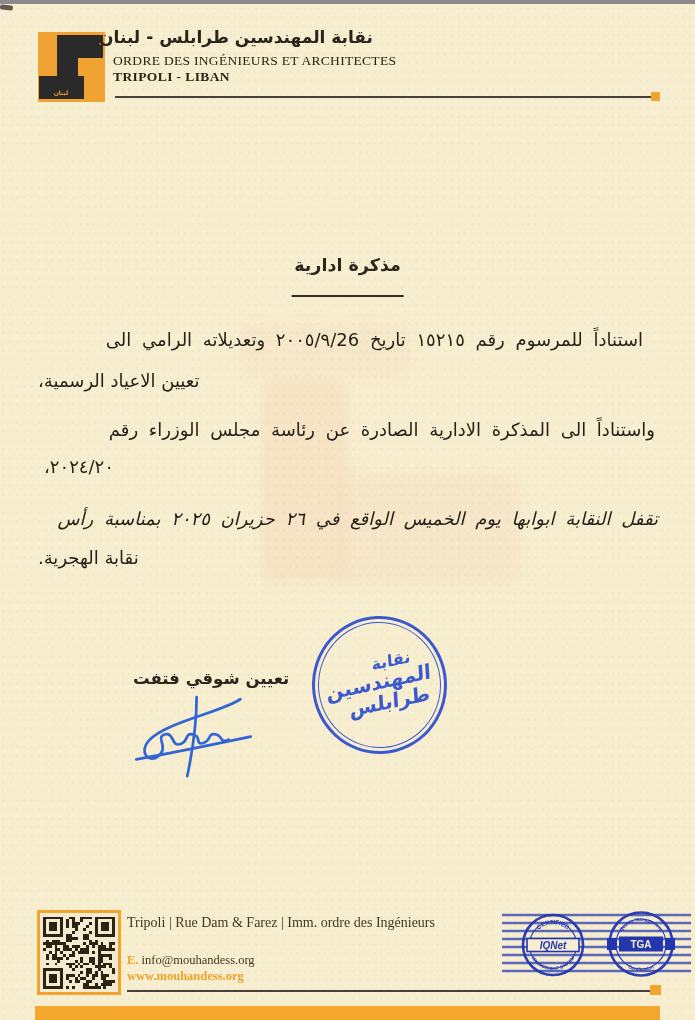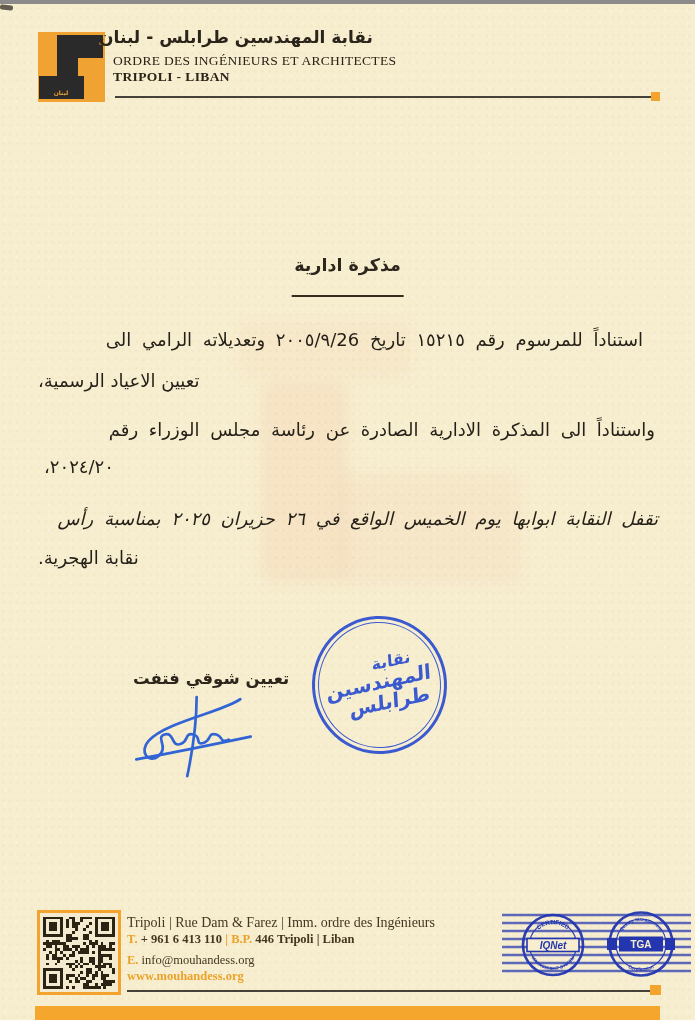--- a/index.html
+++ b/index.html
@@ -419,27 +419,20 @@
         <rect x="15" y="24" width="1" height="1"></rect>
         <rect x="16" y="24" width="1" height="1"></rect>
         <rect x="17" y="24" width="1" height="1"></rect>
         <rect x="18" y="24" width="1" height="1"></rect>
         <rect x="19" y="24" width="1" height="1"></rect>
         <rect x="21" y="24" width="1" height="1"></rect>
       </svg>
   </div>
 
   <div class="foot f-address">Tripoli | Rue Dam &amp; Farez | Imm. ordre des Ingénieurs</div>
-  <div class="foot f-line2">
-    <span class="olabel">T.</span>
-    <span>+ 961 6 413 110</span>
-    <span class="olabel">|</span>
-    <span class="olabel">B.P.</span>
-    <span>446 Tripoli | Liban</span>
-  </div>
   <div class="foot f-line3">
     <span class="olabel">E.</span>
     <span>info@mouhandess.org</span>
   </div>
   <div class="foot f-line4">www.mouhandess.org</div>
 
   <svg class="certs cert-font" viewBox="0 0 197 78">
     <g stroke="#2336b0" stroke-width="2.6" opacity=".72">
       <line x1="4" y1="8" x2="193" y2="8"></line>
         <line x1="4" y1="16" x2="193" y2="16"></line>

